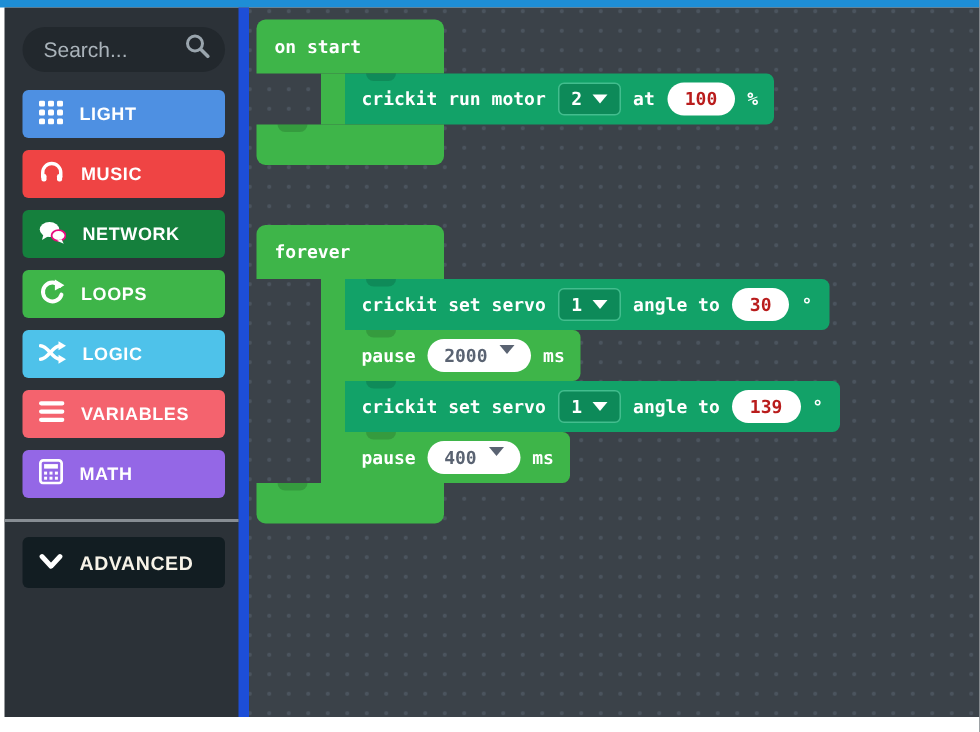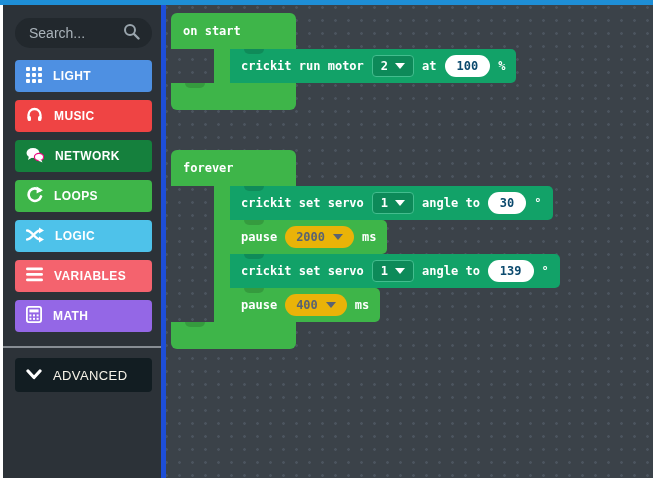--- a/index.html
+++ b/index.html
@@ -8,21 +8,21 @@
     background:#ffffff;
     font-family:"Liberation Sans", sans-serif;
     -webkit-font-smoothing:antialiased;
   }
   
   .topbar { position:absolute; left:0; top:0; width:653px; height:5px; background:#1e8ed6; }
   .main  { position:absolute; left:3px; top:5px; width:650px; height:473px; display:flex; }
 
   
   .toolbox {
-    width:163px; background:#2c3238; border-right:5px solid #1d4ed8;
+    width:163px; background:#2c3238; border-right:7px solid #1d4ed8;
     box-sizing:border-box; padding-top:13px; flex:none;
   }
   .searchbox {
     margin:0 9px 12px 12px; height:30px; border-radius:16px; background:#22282d;
     display:flex; align-items:center; justify-content:space-between; padding:0 12px;
   }
   .searchbox input {
     background:transparent; border:none; outline:none; width:92px;
     font-family:"Liberation Sans", sans-serif; font-size:14px; color:#c8cdd2;
   }
@@ -39,21 +39,21 @@
   .cat-music     { background:#ef4444; }
   .cat-network   { background:#15803d; }
   .cat-loops     { background:#3eb549; }
   .cat-logic     { background:#4ec2ea; }
   .cat-variables { background:#f4636e; }
   .cat-math      { background:#9467e6; }
   .tb-divider { height:2px; background:#878d93; margin:14px 0 10px 0; }
   .advanced {
     height:34px; margin:0 9px 0 12px; border-radius:4px; background:#121d22; cursor:pointer;
     display:flex; align-items:center; gap:11px; padding:0 11px;
-    color:#f7f3e8; font-size:13px; font-weight:400; letter-spacing:.4px;
+    color:#f7f3e8; font-size:13px; font-weight:700; letter-spacing:.4px;
   }
 
   
   .canvas {
     position:relative; flex:1; overflow:hidden;
     background-color:#3b4249;
     background-image:radial-gradient(circle, #4b545e 1.1px, rgba(0,0,0,0) 1.6px);
     background-size:13px 13px; background-position:7px 9px;
   }
 
@@ -85,26 +85,26 @@
     background:rgba(0,0,0,.14); border-radius:0 0 6px 6px;
   }
   .dd-teal {
     display:flex; align-items:center; gap:7px; cursor:pointer;
     background:#0d8a59; border:1px solid #43bd8e; border-radius:4px;
     padding:3px 8px;
   }
   .caret-w { width:0; height:0; border-left:5px solid transparent; border-right:5px solid transparent; border-top:6px solid #ffffff; }
   .caret-d { width:0; height:0; border-left:5px solid transparent; border-right:5px solid transparent; border-top:6px solid #5a6372; }
   .oval {
-    background:#ffffff; color:#0c4a6e; border-radius:999px; cursor:text;
+    background:#ffffff; color:#b91c1c; border-radius:999px; cursor:text;
     padding:4px 12px; font:600 12px "DejaVu Sans Mono", monospace;
   }
   .dd-white {
-    display:flex; align-items:center; gap:8px; cursor:pointer;
-    background:#eab308; color:#5a6372; border-radius:999px; padding:4px 11px;
+    display:flex; align-items:flex-start; gap:8px; cursor:pointer;
+    background:#ffffff; color:#5a6372; border-radius:999px; padding:4px 11px;
     font:600 12px "DejaVu Sans Mono", monospace;
   }
 </style>
 </head>
 <body>
 
 <div class="topbar"></div>
 
 <div class="main">
 

